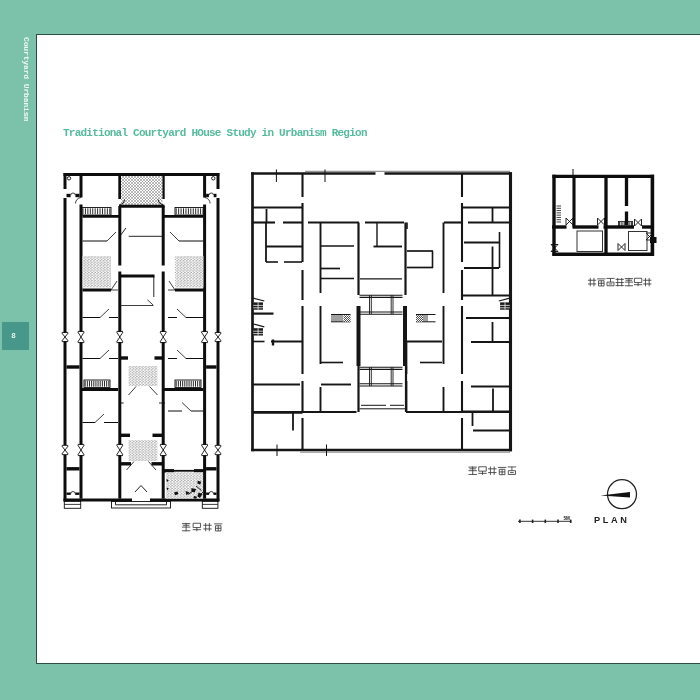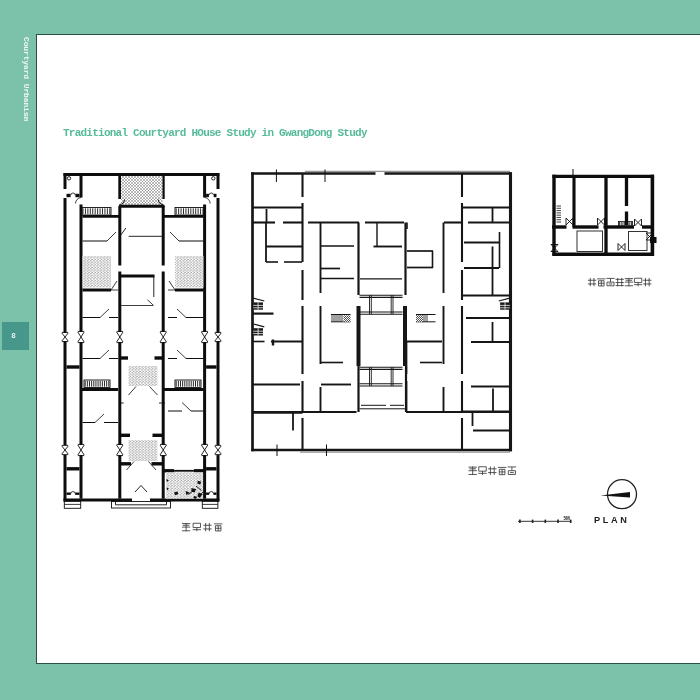--- a/index.html
+++ b/index.html
@@ -19,21 +19,21 @@
 </style>
 </head>
 <body>
 
 <div class="page"></div>
 
 <div class="side">Courtyard Urbanism</div>
 
 <div class="pagenum">8</div>
 
-<div class="title">Traditional Courtyard HOuse Study in GwangDong Study</div>
+<div class="title">Traditional Courtyard HOuse Study in Urbanism Region</div>
 
 <svg width="700" height="700" viewBox="0 0 700 700" style="position:absolute;left:0;top:0;" fill="none" shape-rendering="geometricPrecision">
 <defs>
   <pattern id="dots" width="3.2" height="2.6" patternUnits="userSpaceOnUse">
     <rect width="3.2" height="2.6" fill="#fff"></rect>
     <rect x="0.3" y="0.4" width="1.7" height="0.8" fill="#767676"></rect>
     <rect x="1.8" y="1.7" width="1.5" height="0.7" fill="#848484"></rect>
   </pattern>
   <pattern id="xh" width="3" height="3" patternUnits="userSpaceOnUse">
     <rect width="3" height="3" fill="#fff"></rect>

